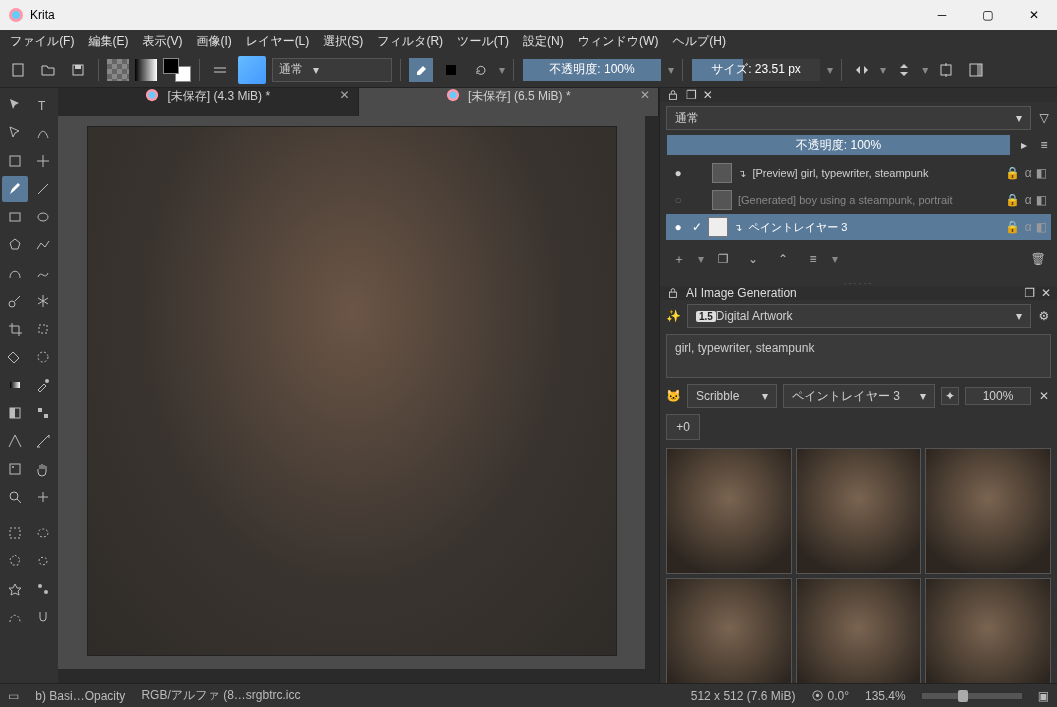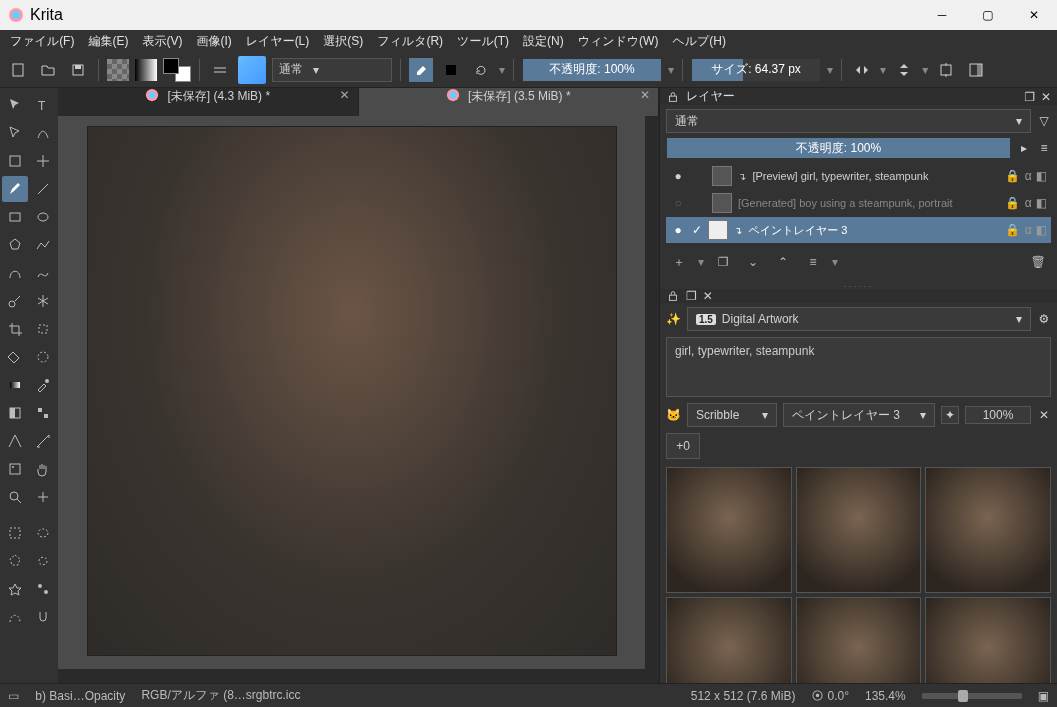--- a/index.html
+++ b/index.html
@@ -1,19 +1,19 @@
 <!DOCTYPE html>
 <html><head>
 <meta charset="utf-8">
 <style>
 * { margin:0; padding:0; box-sizing:border-box; font-family:"Segoe UI",Arial,sans-serif; font-size:12px; user-select:none; }
 body { width:1057px; height:707px; background:#4b4b4b; color:#d0d0d0; overflow:hidden; display:flex; flex-direction:column; }
 .titlebar { height:30px; background:#f0f0f0; color:#000; display:flex; align-items:center; padding-left:8px; }
 .titlebar .logo { width:16px; height:16px; margin-right:6px; }
-.titlebar .title { flex:1; font-size:16px; }
+.titlebar .title { flex:1; font-size:12px; }
 .titlebar .winbtns { display:flex; }
 .titlebar .winbtn { width:46px; height:30px; display:flex; align-items:center; justify-content:center; }
 .menubar { height:22px; background:#323232; display:flex; align-items:center; padding:0 4px; gap:2px; }
 .menubar .item { padding:2px 6px; color:#e0e0e0; }
 .toolbar-top { height:36px; background:#323232; border-bottom:1px solid #222; display:flex; align-items:center; padding:0 6px; gap:6px; }
 .tbtn { width:24px; height:24px; display:flex; align-items:center; justify-content:center; color:#ccc; }
 .tbtn svg { width:16px; height:16px; }
 .sep { width:1px; height:22px; background:#555; margin:0 2px; }
 .swatch { width:22px; height:22px; background:#000; }
 .swatch.checker { background:repeating-conic-gradient(#666 0 25%, #888 0 50%) 0 0/10px 10px; }
@@ -56,21 +56,21 @@
 .layer.sel { background:#5a7a9a; color:#fff; }
 .layer .eye { width:16px; text-align:center; }
 .layer .thumb { width:20px; height:20px; background:#555; border:1px solid #777; }
 .layer .nm { flex:1; white-space:nowrap; overflow:hidden; text-overflow:ellipsis; font-size:11px; }
 .layer .ricons { display:flex; gap:4px; color:#999; }
 .lbtnrow { display:flex; gap:8px; padding:4px 2px; align-items:center; }
 .lbtnrow .lbtn { width:22px; height:22px; display:flex; align-items:center; justify-content:center; color:#bbb; }
 .lbtnrow .spacer { flex:1; }
 .handle { height:8px; text-align:center; color:#666; font-size:9px; letter-spacing:2px; }
 .ai-body { padding:4px 6px; display:flex; flex-direction:column; gap:6px; }
-.prompt { height:60px; background:#3a3a3a; border:1px solid #555; padding:6px 8px; color:#ccc; }
+.prompt { height:44px; background:#3a3a3a; border:1px solid #555; padding:6px 8px; color:#ccc; }
 .genbtn { flex:1; height:26px; background:#3a3a3a; border:1px solid #555; display:flex; align-items:center; justify-content:center; }
 .plusbtn { width:34px; height:26px; background:#3a3a3a; border:1px solid #555; display:flex; align-items:center; justify-content:center; }
 .thumbgrid { display:grid; grid-template-columns:repeat(3,1fr); gap:4px; padding:2px 0; }
 .genthumb { aspect-ratio:1; background:radial-gradient(circle at 50% 40%, #7a6450 0, #2d2620 80%); border:1px solid #555; }
 .statusbar { height:24px; background:#323232; border-top:1px solid #222; display:flex; align-items:center; padding:0 8px; gap:16px; color:#bbb; font-size:11px;}
 .statusbar .sp { flex:1; }
 .stslider { width:100px; height:6px; background:#555; position:relative; }
 .stslider .knob { position:absolute; left:36%; top:-3px; width:10px; height:12px; background:#aaa; border-radius:2px; }
 .smallbtn { width:18px; height:18px; display:flex; align-items:center; justify-content:center; background:#3a3a3a; border:1px solid #555; }
 .stxt { min-width:14px; text-align:center; }
@@ -161,21 +161,21 @@
       </svg>
     </div>
   <span style="color:#888">▾</span>
   <div class="sep"></div>
   <div class="slider">
       <span>不透明度: 100%</span>
     </div>
   <span style="color:#888">▾</span>
   <div class="sep"></div>
   <div class="slider size">
-      <span>サイズ: 64.37 px</span>
+      <span>サイズ: 23.51 px</span>
     </div>
   <span style="color:#888">▾</span>
   <div class="sep"></div>
   <div class="tbtn">
       <svg viewBox="0 0 16 16">
         <path d="M2 8l4-4v8zM14 8l-4-4v8z" fill="currentColor"></path>
       </svg>
     </div>
   <span style="color:#888">▾</span>
   <div class="tbtn">
@@ -453,21 +453,21 @@
             <circle cx="8" cy="8" r="4" fill="#6cf"></circle>
           </svg>
         <span>[未保存]  (4.3 MiB) *</span>
         <span class="x">✕</span>
       </div>
       <div class="tab active">
         <svg class="tlogo" viewBox="0 0 16 16">
             <circle cx="8" cy="8" r="7" fill="#f9a"></circle>
             <circle cx="8" cy="8" r="4" fill="#6cf"></circle>
           </svg>
-        <span>[未保存]  (3.5 MiB) *</span>
+        <span>[未保存]  (6.5 MiB) *</span>
         <span class="x">✕</span>
       </div>
     </div>
     <div class="canvas-wrap">
       <div style="flex:1; display:flex; flex-direction:column;">
         <div style="flex:1; display:flex;">
           <div style="flex:1; display:flex; justify-content:center;">
             <div class="canvas">
                 <div class="canvas-placeholder"></div>
               </div>
@@ -478,21 +478,20 @@
       </div>
     </div>
   </div>
 
   <div class="right">
     <div class="panel-head">
       <svg class="picon" viewBox="0 0 16 16">
           <rect x="4" y="7" width="8" height="6" fill="none" stroke="currentColor"></rect>
           <path d="M6 7V5a2 2 0 0 1 4 0v2" fill="none" stroke="currentColor"></path>
         </svg>
-      <span class="t">レイヤー</span>
       <span>❐</span>
       <span>✕</span>
     </div>
     <div class="layers">
       <div class="row">
         <div class="combo">
             <span>通常</span>
             <span class="arr">▾</span>
           </div>
         <div class="stxt">▽</div>
@@ -553,29 +552,30 @@
         <div class="lbtn">🗑</div>
       </div>
     </div>
     <div class="handle">······</div>
 
     <div class="panel-head">
       <svg class="picon" viewBox="0 0 16 16">
           <rect x="4" y="7" width="8" height="6" fill="none" stroke="currentColor"></rect>
           <path d="M6 7V5a2 2 0 0 1 4 0v2" fill="none" stroke="currentColor"></path>
         </svg>
+      <span class="t">AI Image Generation</span>
       <span>❐</span>
       <span>✕</span>
     </div>
     <div class="ai-body">
       <div class="row">
         <div class="stxt">✨</div>
         <div class="combo">
           <span style="background:#ddd;color:#222;padding:0 3px;border-radius:2px;font-weight:bold;font-size:10px">1.5</span>
-          <span style="margin-left:6px">Digital Artwork</span>
+          <span style="">Digital Artwork</span>
             <span class="arr">▾</span>
         </div>
         <div class="stxt">⚙</div>
       </div>
       <div class="prompt"><span>girl, typewriter, steampunk</span></div>
       <div class="row">
         <div class="stxt">🐱</div>
         <div class="combo" style="flex:0 0 90px">
             <span>Scribble</span>
             <span class="arr">▾</span>

